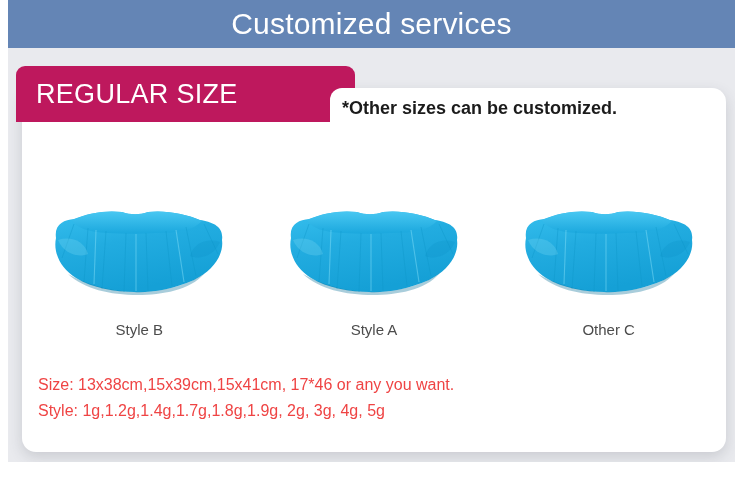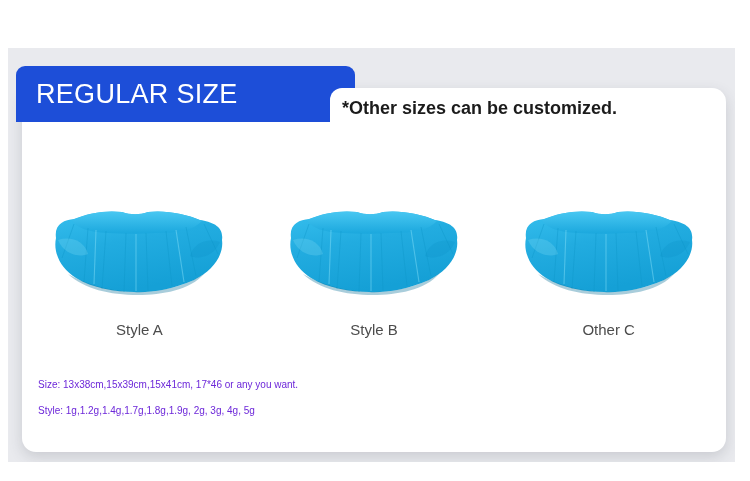--- a/index.html
+++ b/index.html
@@ -53,21 +53,21 @@
     background: #e9eaee;
   }
 
   
   .size-banner {
     position: absolute;
     left: 16px;
     top: 66px;
     width: 339px;
     height: 56px;
-    background: #1d4ed8;
+    background: #be185d;
     border-radius: 9px 9px 0 0;
     display: flex;
     align-items: center;
   }
   .size-banner-label {
     color: #ffffff;
     font-size: 27px;
     line-height: 27px;
     font-weight: 400;
     padding-left: 20px;
@@ -143,23 +143,23 @@
   }
 
   
   .spec-block {
     position: absolute;
     left: 38px;
     top: 372px;
     z-index: 6;
   }
   .spec-line {
-    font-size: 10px;
+    font-size: 16px;
     line-height: 26px;
-    color: #6d28d9;
+    color: #ef4444;
     white-space: nowrap;
   }
 
   
   .bottom-fill {
     position: absolute;
     left: 0;
     top: 462px;
     width: 750px;
     height: 19px;
@@ -175,34 +175,81 @@
     position: absolute;
     left: 735px; top: 0; width: 15px; height: 481px;
     background: #ffffff; z-index: 7;
   }
 </style>
 </head>
 <body>
 
 <div class="stage">
 
+  <div class="header-bar">
+    <div class="header-title">Customized services</div>
+  </div>
 
   <div class="backdrop"></div>
 
   <div class="content-card"></div>
 
   <div class="size-banner">
     <div class="size-banner-label">REGULAR SIZE</div>
   </div>
 
   <div class="note-strip">
     <div class="note-text">*Other sizes can be customized.</div>
   </div>
 
   <div class="product-row">
+
+    <div class="product-cell">
+      <div class="shoe-wrap">
+        <svg viewBox="0 0 190 100" width="190" height="100" aria-hidden="true">
+          <defs>
+            <linearGradient id="blueB" x1="0" y1="0" x2="0.35" y2="1">
+              <stop offset="0%" stop-color="#36bfee"></stop>
+              <stop offset="45%" stop-color="#22ace0"></stop>
+              <stop offset="100%" stop-color="#15a0d6"></stop>
+            </linearGradient>
+            <linearGradient id="bandB" x1="0" y1="0" x2="0" y2="1">
+              <stop offset="0%" stop-color="#4ac8f2"></stop>
+              <stop offset="100%" stop-color="#1aa7dd"></stop>
+            </linearGradient>
+          </defs>
+          <path d="M12 42 C10 28 20 24 30 23 C44 17 62 14 78 16 C86 19 96 19 104 16
+                   C122 14 142 18 156 24 C168 26 180 30 178 44
+                   C180 58 170 74 150 84 C128 94 104 97 90 96
+                   C72 96 48 92 32 82 C16 72 9 56 12 42 Z" fill="url(#blueB)"></path>
+          <path d="M28 24 C44 17 62 14 78 16 C86 19 96 19 104 16 C122 14 142 18 158 25
+                   C150 34 134 37 112 37 C96 38 80 38 64 37 C44 36 32 32 28 24 Z" fill="url(#bandB)" opacity="0.95"></path>
+          <g stroke="#0e96c8" stroke-width="0.9" opacity="0.45" fill="none">
+            <path d="M44 32 L40 86"></path>
+            <path d="M62 35 L58 93"></path>
+            <path d="M82 37 L80 96"></path>
+            <path d="M102 37 L104 95"></path>
+            <path d="M122 35 L128 90"></path>
+            <path d="M142 31 L152 80"></path>
+            <path d="M30 28 L18 62"></path>
+            <path d="M160 28 L174 58"></path>
+          </g>
+          <g stroke="#7fdcf6" stroke-width="1.1" opacity="0.5" fill="none">
+            <path d="M52 34 L50 88"></path>
+            <path d="M92 38 L92 95"></path>
+            <path d="M132 34 L140 86"></path>
+          </g>
+          <path d="M14 44 C26 40 40 44 44 58 C34 62 20 58 14 44 Z" fill="#7fdcf6" opacity="0.28"></path>
+          <path d="M176 46 C164 42 150 46 146 60 C156 64 170 60 176 46 Z" fill="#0b8fc2" opacity="0.22"></path>
+          <path d="M24 78 C48 92 80 97 96 96 C116 96 142 90 160 78
+                   C146 94 118 99 94 99 C66 99 40 93 24 78 Z" fill="#0a6f98" opacity="0.35"></path>
+        </svg>
+      </div>
+      <div class="style-label">Style B</div>
+    </div>
 
     <div class="product-cell">
       <div class="shoe-wrap">
         <svg viewBox="0 0 190 100" width="190" height="100" aria-hidden="true">
           <defs>
             <linearGradient id="blueA" x1="0" y1="0" x2="0.35" y2="1">
               <stop offset="0%" stop-color="#36bfee"></stop>
               <stop offset="45%" stop-color="#22ace0"></stop>
               <stop offset="100%" stop-color="#15a0d6"></stop>
             </linearGradient>
@@ -238,64 +285,20 @@
                    C146 94 118 99 94 99 C66 99 40 93 24 78 Z" fill="#0a6f98" opacity="0.35"></path>
         </svg>
       </div>
       <div class="style-label">Style A</div>
     </div>
 
     <div class="product-cell">
       <div class="shoe-wrap">
         <svg viewBox="0 0 190 100" width="190" height="100" aria-hidden="true">
           <defs>
-            <linearGradient id="blueB" x1="0" y1="0" x2="0.35" y2="1">
-              <stop offset="0%" stop-color="#36bfee"></stop>
-              <stop offset="45%" stop-color="#22ace0"></stop>
-              <stop offset="100%" stop-color="#15a0d6"></stop>
-            </linearGradient>
-            <linearGradient id="bandB" x1="0" y1="0" x2="0" y2="1">
-              <stop offset="0%" stop-color="#4ac8f2"></stop>
-              <stop offset="100%" stop-color="#1aa7dd"></stop>
-            </linearGradient>
-          </defs>
-          <path d="M12 42 C10 28 20 24 30 23 C44 17 62 14 78 16 C86 19 96 19 104 16
-                   C122 14 142 18 156 24 C168 26 180 30 178 44
-                   C180 58 170 74 150 84 C128 94 104 97 90 96
-                   C72 96 48 92 32 82 C16 72 9 56 12 42 Z" fill="url(#blueB)"></path>
-          <path d="M28 24 C44 17 62 14 78 16 C86 19 96 19 104 16 C122 14 142 18 158 25
-                   C150 34 134 37 112 37 C96 38 80 38 64 37 C44 36 32 32 28 24 Z" fill="url(#bandB)" opacity="0.95"></path>
-          <g stroke="#0e96c8" stroke-width="0.9" opacity="0.45" fill="none">
-            <path d="M44 32 L40 86"></path>
-            <path d="M62 35 L58 93"></path>
-            <path d="M82 37 L80 96"></path>
-            <path d="M102 37 L104 95"></path>
-            <path d="M122 35 L128 90"></path>
-            <path d="M142 31 L152 80"></path>
-            <path d="M30 28 L18 62"></path>
-            <path d="M160 28 L174 58"></path>
-          </g>
-          <g stroke="#7fdcf6" stroke-width="1.1" opacity="0.5" fill="none">
-            <path d="M52 34 L50 88"></path>
-            <path d="M92 38 L92 95"></path>
-            <path d="M132 34 L140 86"></path>
-          </g>
-          <path d="M14 44 C26 40 40 44 44 58 C34 62 20 58 14 44 Z" fill="#7fdcf6" opacity="0.28"></path>
-          <path d="M176 46 C164 42 150 46 146 60 C156 64 170 60 176 46 Z" fill="#0b8fc2" opacity="0.22"></path>
-          <path d="M24 78 C48 92 80 97 96 96 C116 96 142 90 160 78
-                   C146 94 118 99 94 99 C66 99 40 93 24 78 Z" fill="#0a6f98" opacity="0.35"></path>
-        </svg>
-      </div>
-      <div class="style-label">Style B</div>
-    </div>
-
-    <div class="product-cell">
-      <div class="shoe-wrap">
-        <svg viewBox="0 0 190 100" width="190" height="100" aria-hidden="true">
-          <defs>
             <linearGradient id="blueC" x1="0" y1="0" x2="0.35" y2="1">
               <stop offset="0%" stop-color="#36bfee"></stop>
               <stop offset="45%" stop-color="#22ace0"></stop>
               <stop offset="100%" stop-color="#15a0d6"></stop>
             </linearGradient>
             <linearGradient id="bandC" x1="0" y1="0" x2="0" y2="1">
               <stop offset="0%" stop-color="#4ac8f2"></stop>
               <stop offset="100%" stop-color="#1aa7dd"></stop>
             </linearGradient>
           </defs>

